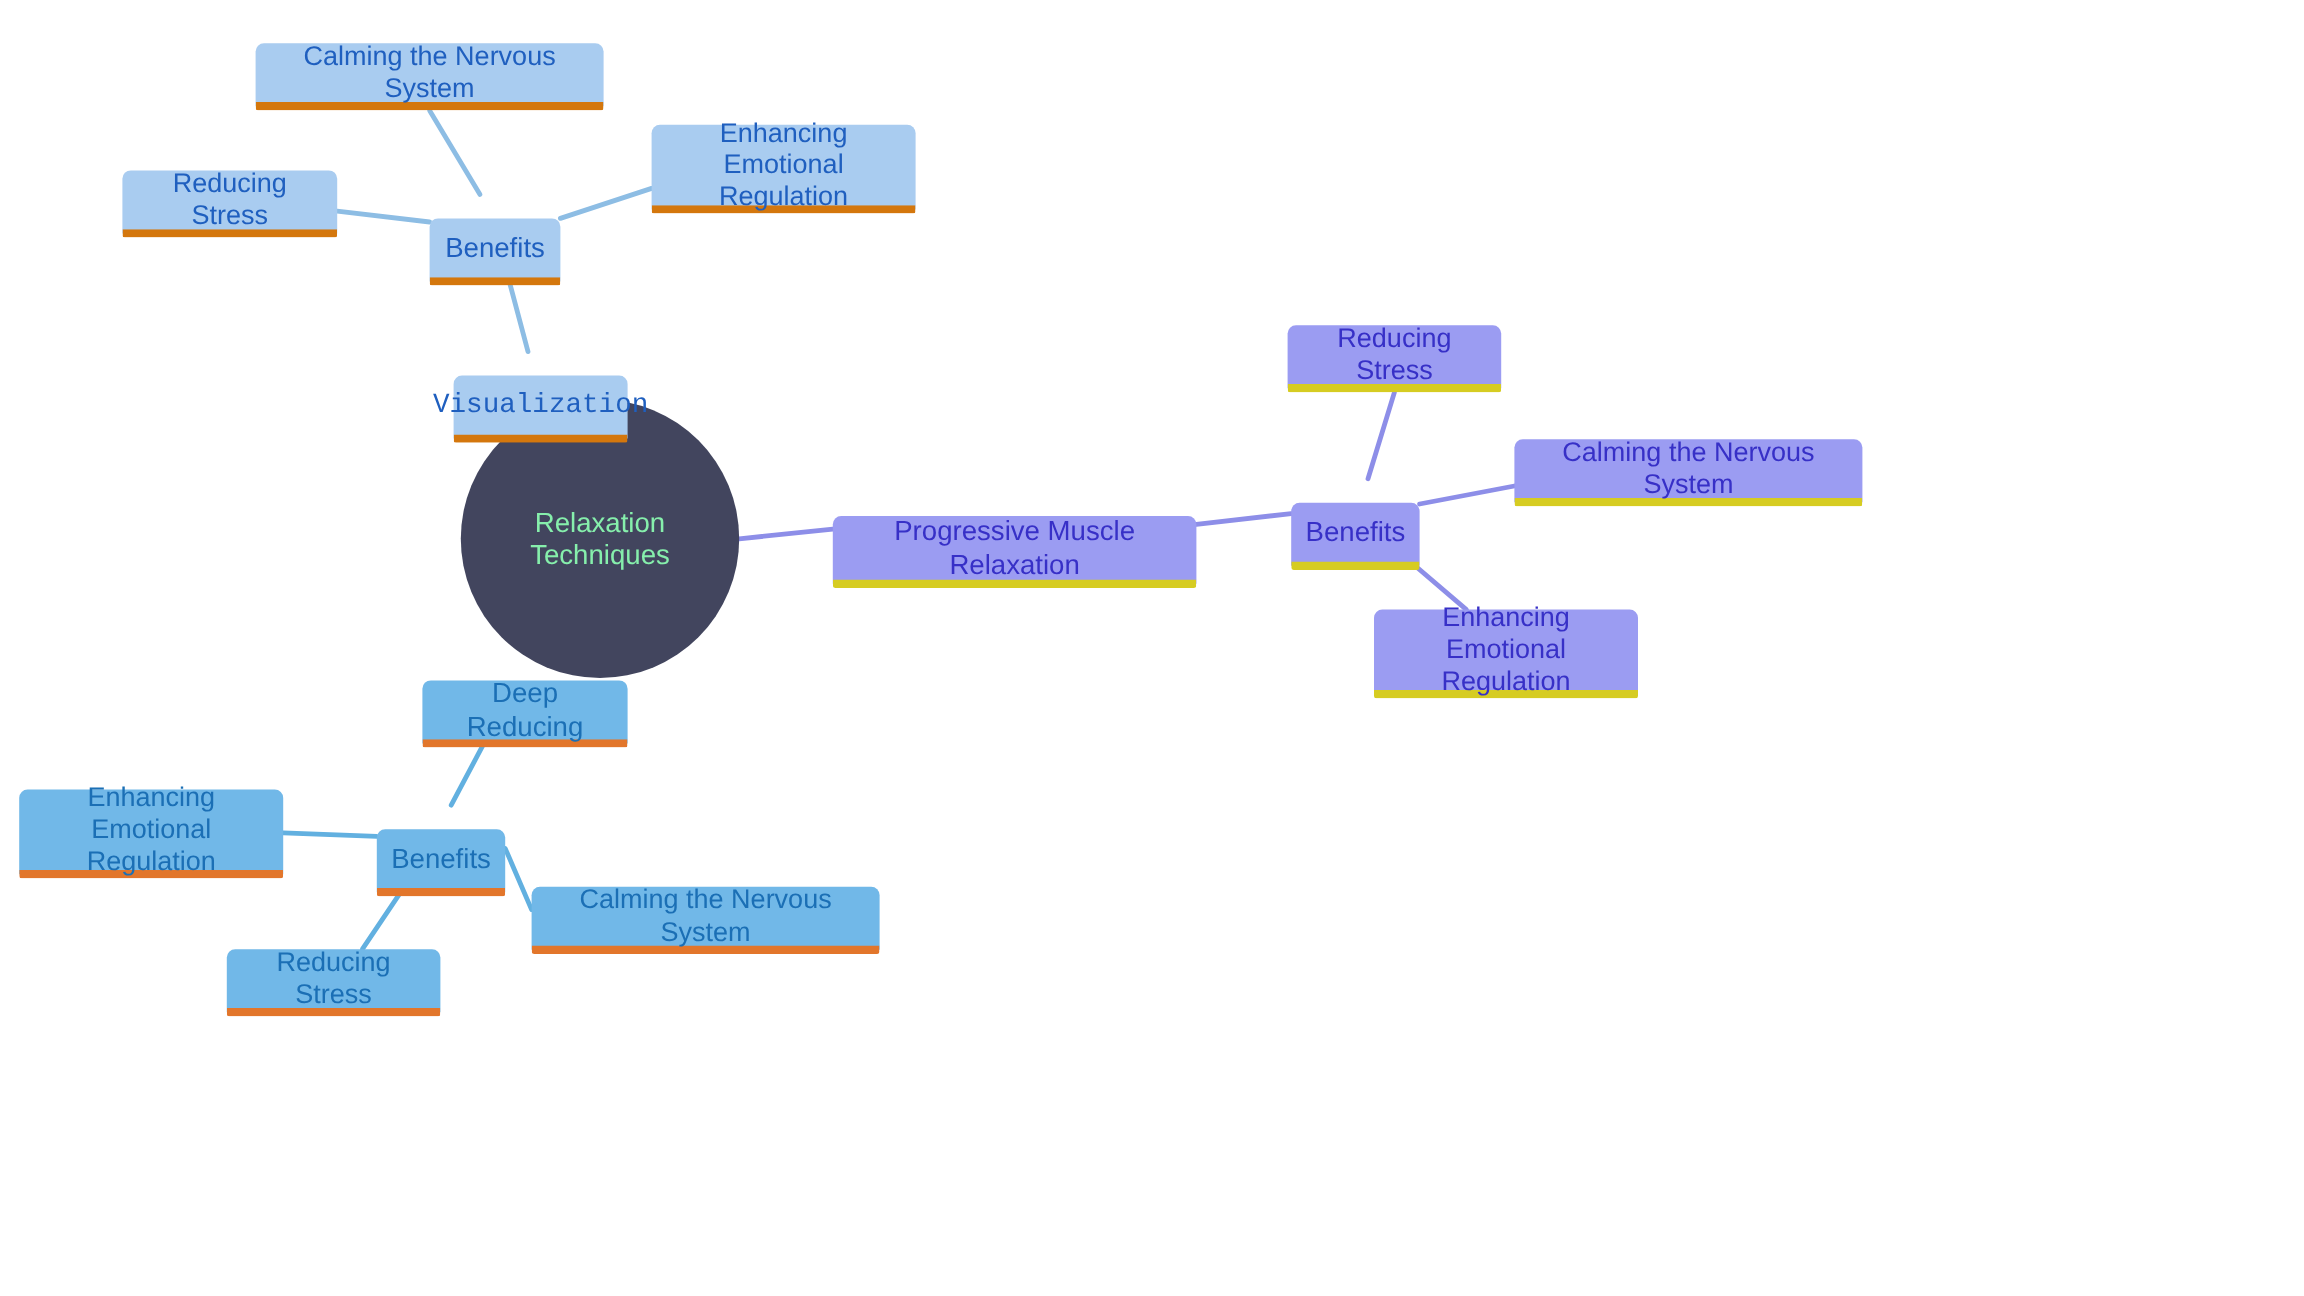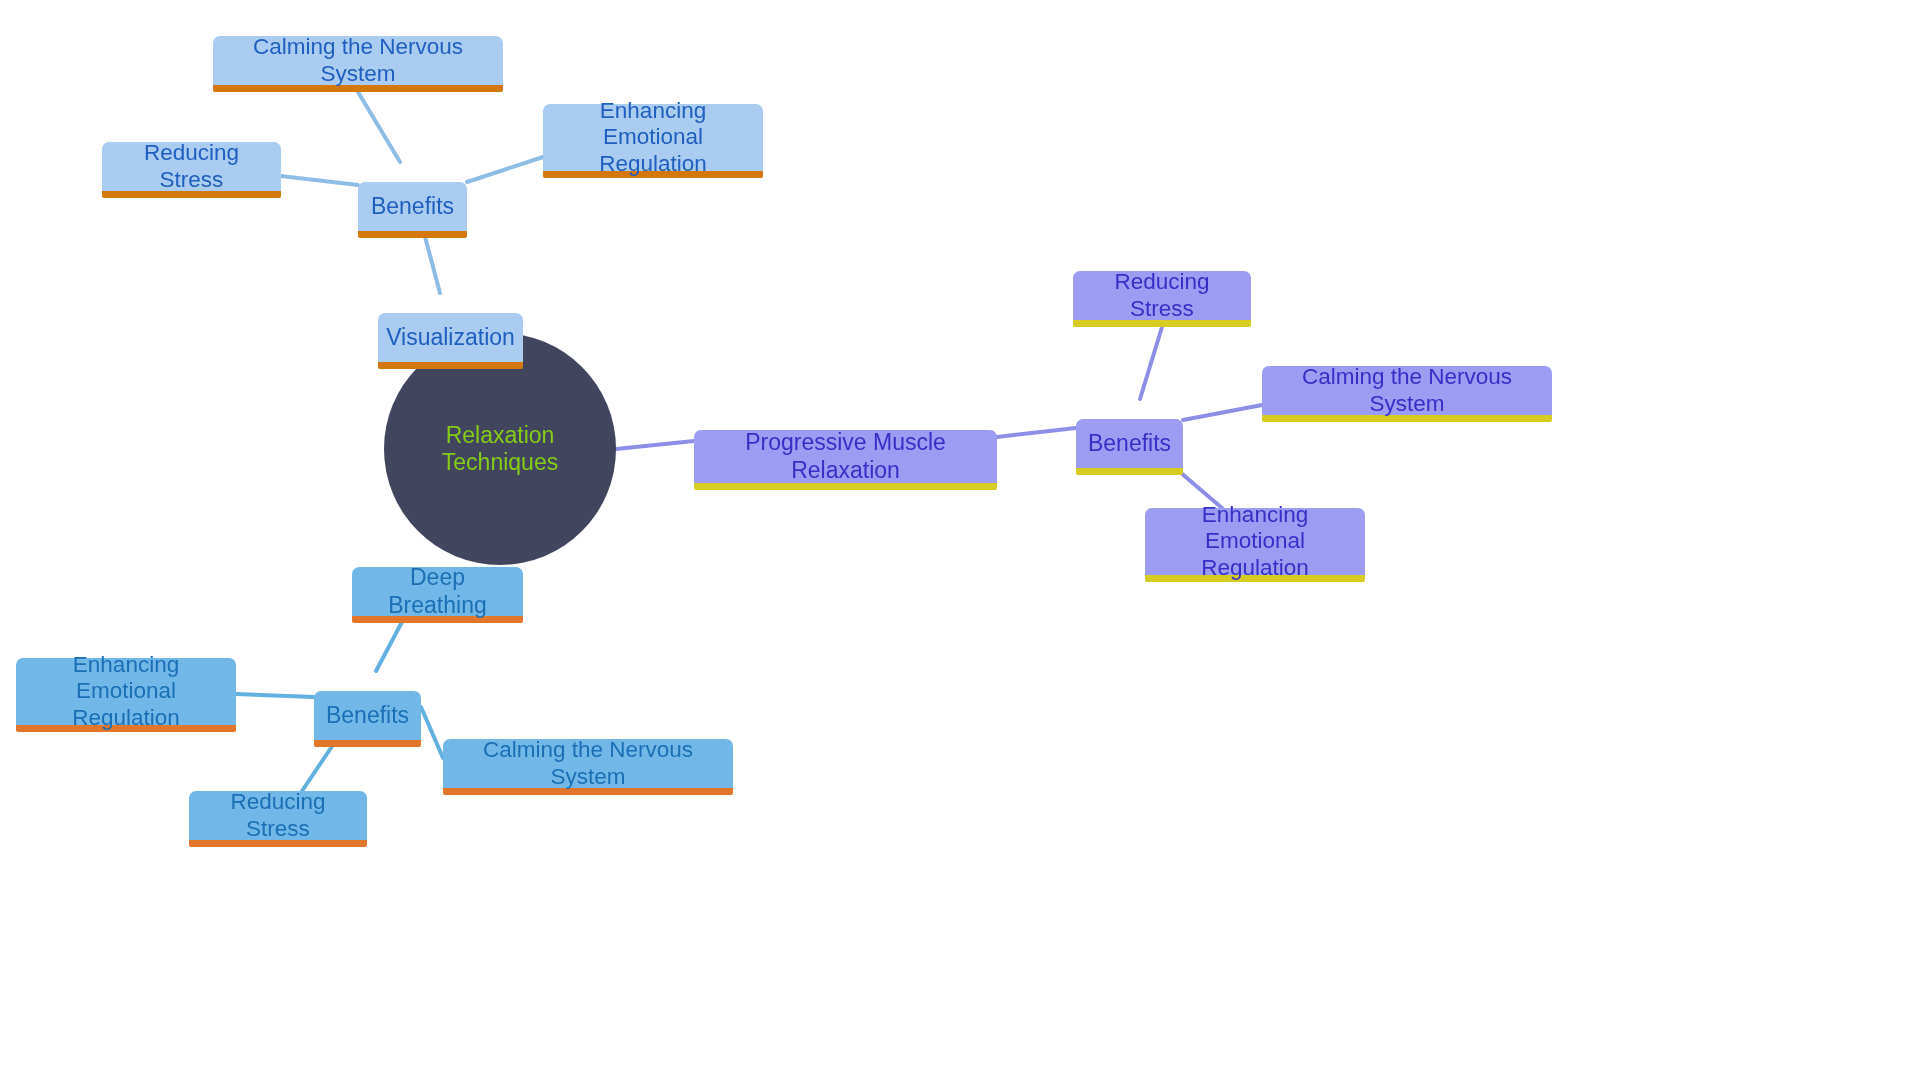--- a/index.html
+++ b/index.html
@@ -56,21 +56,21 @@
   }
   
   .node.purple {
     background: #9b9cf2;
     color: #3730c7;
     border-bottom: 7px solid #d6cc22;
     border-radius: 7px 7px 2px 2px;
   }
   .node.root {
     background: #42455e;
-    color: #84cc16;
+    color: #86efac;
     border: none;
     border-radius: 50%;
     font-size: 23px;
   }
   .fs-22 { font-size: 22.5px; }
   .fs-23 { font-size: 23px; margin-top: 20px; }
 </style>
 </head>
 <body>
 
@@ -87,32 +87,32 @@
       <line x1="1183" y1="420" x2="1262" y2="405" stroke="#8d8ee8" stroke-width="4" stroke-linecap="round"></line>
       <line x1="1160" y1="455" x2="1222" y2="508" stroke="#8d8ee8" stroke-width="4" stroke-linecap="round"></line>
       <line x1="470" y1="540" x2="455" y2="547" stroke="#62b0e0" stroke-width="4" stroke-linecap="round"></line>
       <line x1="412" y1="603" x2="376" y2="671" stroke="#62b0e0" stroke-width="4" stroke-linecap="round"></line>
       <line x1="314" y1="697" x2="236" y2="694" stroke="#62b0e0" stroke-width="4" stroke-linecap="round"></line>
       <line x1="421" y1="707" x2="443" y2="758" stroke="#62b0e0" stroke-width="4" stroke-linecap="round"></line>
       <line x1="345" y1="727" x2="302" y2="791" stroke="#62b0e0" stroke-width="4" stroke-linecap="round"></line>
     </svg>
   <div id="node-layer">
       <div class="node root" style="left: 384px; top: 333px; width: 232px; height: 232px;">Relaxation Techniques</div>
-      <div class="node blue-light fs-23" style="left: 378px; top: 293px; width: 145px; height: 56px;">Visualization</div>
+      <div class="node blue-light fs-23" style="left: 378px; top: 293px; width: 145px; height: 56px; font-family: Liberation Mono, monospace;">Visualization</div>
       <div class="node blue-light fs-23" style="left: 358px; top: 162px; width: 109px; height: 56px;">Benefits</div>
       <div class="node blue-light fs-22" style="left: 213px; top: 36px; width: 290px; height: 56px;">Calming the Nervous System</div>
       <div class="node blue-light fs-22" style="left: 102px; top: 142px; width: 179px; height: 56px;">Reducing Stress</div>
       <div class="node blue-light fs-22" style="left: 543px; top: 104px; width: 220px; height: 74px;">Enhancing Emotional
 Regulation</div>
       <div class="node purple fs-23" style="left: 694px; top: 410px; width: 303px; height: 60px;">Progressive Muscle Relaxation</div>
       <div class="node purple fs-23" style="left: 1076px; top: 399px; width: 107px; height: 56px;">Benefits</div>
       <div class="node purple fs-22" style="left: 1073px; top: 271px; width: 178px; height: 56px;">Reducing Stress</div>
       <div class="node purple fs-22" style="left: 1262px; top: 366px; width: 290px; height: 56px;">Calming the Nervous System</div>
       <div class="node purple fs-22" style="left: 1145px; top: 508px; width: 220px; height: 74px;">Enhancing Emotional
 Regulation</div>
-      <div class="node blue-bright fs-23" style="left: 352px; top: 547px; width: 171px; height: 56px;">Deep Breathing</div>
+      <div class="node blue-bright fs-23" style="left: 352px; top: 547px; width: 171px; height: 56px;">Deep Reducing</div>
       <div class="node blue-bright fs-23" style="left: 314px; top: 671px; width: 107px; height: 56px;">Benefits</div>
       <div class="node blue-bright fs-22" style="left: 16px; top: 658px; width: 220px; height: 74px;">Enhancing Emotional
 Regulation</div>
       <div class="node blue-bright fs-22" style="left: 443px; top: 739px; width: 290px; height: 56px;">Calming the Nervous System</div>
       <div class="node blue-bright fs-22" style="left: 189px; top: 791px; width: 178px; height: 56px;">Reducing Stress</div>
     </div>
 </div>
 
 </body></html>

